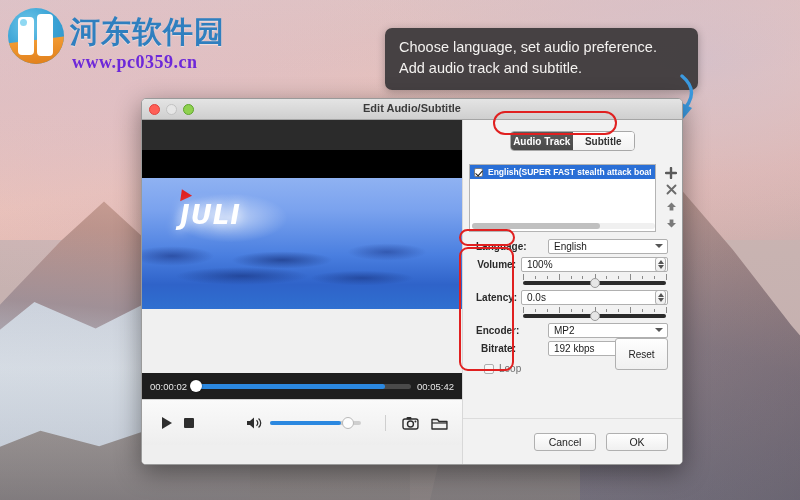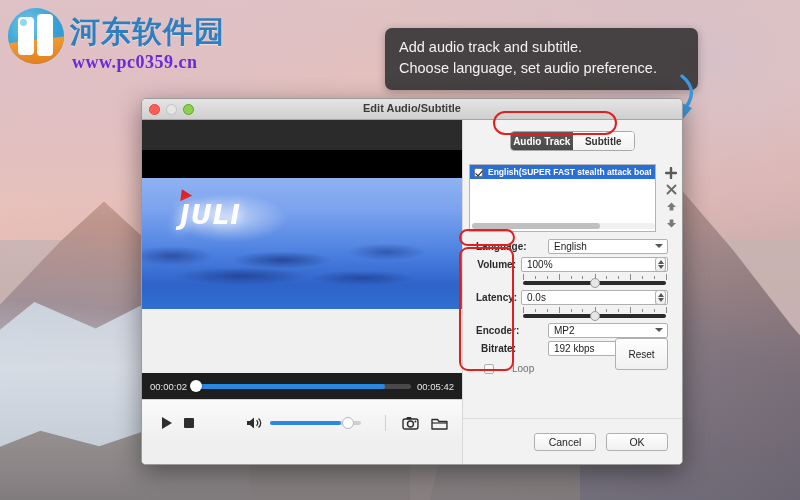--- a/index.html
+++ b/index.html
@@ -260,21 +260,21 @@
   .st-dn { width:0;height:0;border-left:3px solid transparent;border-right:3px solid transparent;border-top:4px solid #555; }
 
   .sliderrow { margin:2px 0 4px 0; padding-left:60px; padding-right:16px; }
   .ticks { height:6px; position:relative; }
   .tick { position:absolute; top:0; width:1px; background:#8a8a8a; }
   .tick.big { height:6px; }
   .tick.sm { height:3px; top:2px; }
   .strack { height:4px; background:#2a2a2a; border-radius:2px; position:relative; margin-top:1px; }
   .sknob { position:absolute; top:-3px; width:10px; height:10px; border-radius:50%; background:#e6e6e6; border:1px solid #9a9a9a; }
 
-  .looprow { display:flex; align-items:center; gap:18px; padding-left:21px; margin-top:7px; }
+  .looprow { display:flex; align-items:center; gap:5px; padding-left:21px; margin-top:7px; }
   .loopbox { width:10px;height:10px;border:1px solid #aeaeae;background:#f7f7f7;border-radius:2px; }
   .looplabel { font-size:10px; color:#6e6e6e; }
 
   #resetbtn {
     position:absolute; right:14px; top:218px; width:53px; height:32px;
     background:linear-gradient(180deg,#fefefe,#f0f0f0); border:1px solid #b0b0b0; border-radius:3px;
     font-size:10px; color:#222; display:flex; align-items:center; justify-content:center;
   }
   #footer {
     position:absolute; left:0; right:0; bottom:0; height:46px;
@@ -316,22 +316,22 @@
     <div class="logo-band"></div>
     <div class="logo-g1"></div>
     <div class="logo-g2"></div>
     <div class="logo-dot"></div>
   </div>
   <div class="logo-cn">河东软件园</div>
   <div class="logo-url">www.pc0359.cn</div>
 </div>
 
 <div id="callout">
+  <div class="line">Choose language, set audio preference.</div>
   <div class="line">Add audio track and subtitle.</div>
-  <div class="line">Choose language, set audio preference.</div>
 </div>
 <svg id="arrow" viewBox="0 0 70 62">
   <path d="M46 2 C58 12, 60 24, 44 40" stroke="#3b9ae0" stroke-width="3.4" fill="none" stroke-linecap="round"></path>
   <path d="M46 46 L40 26 L56 34 Z" fill="#3b9ae0"></path>
 </svg>
 
 <div id="win">
 
   <div id="titlebar">
     <div class="tl-btns">

